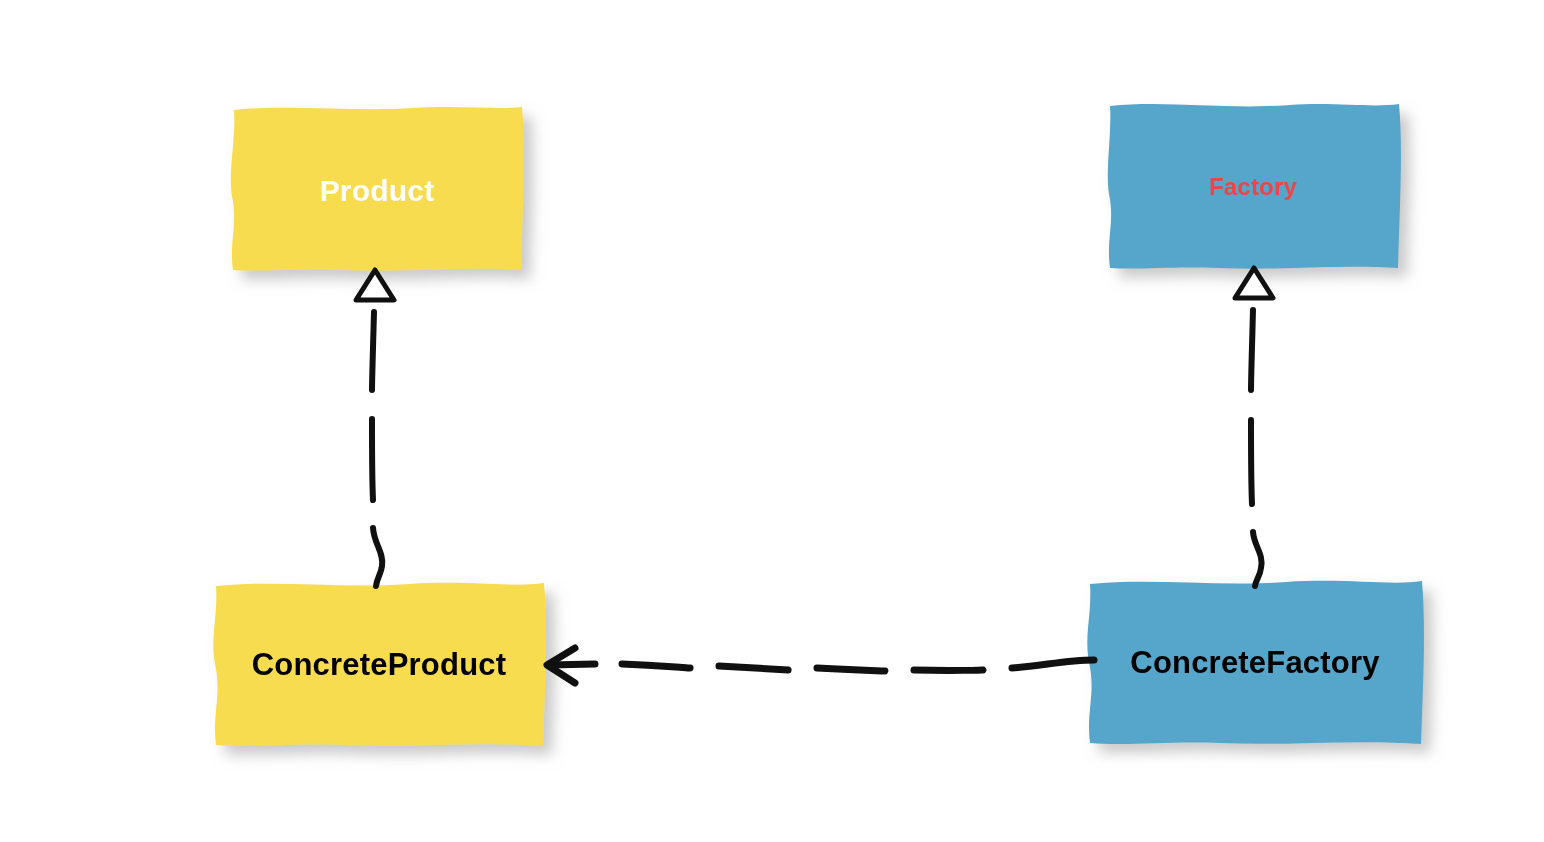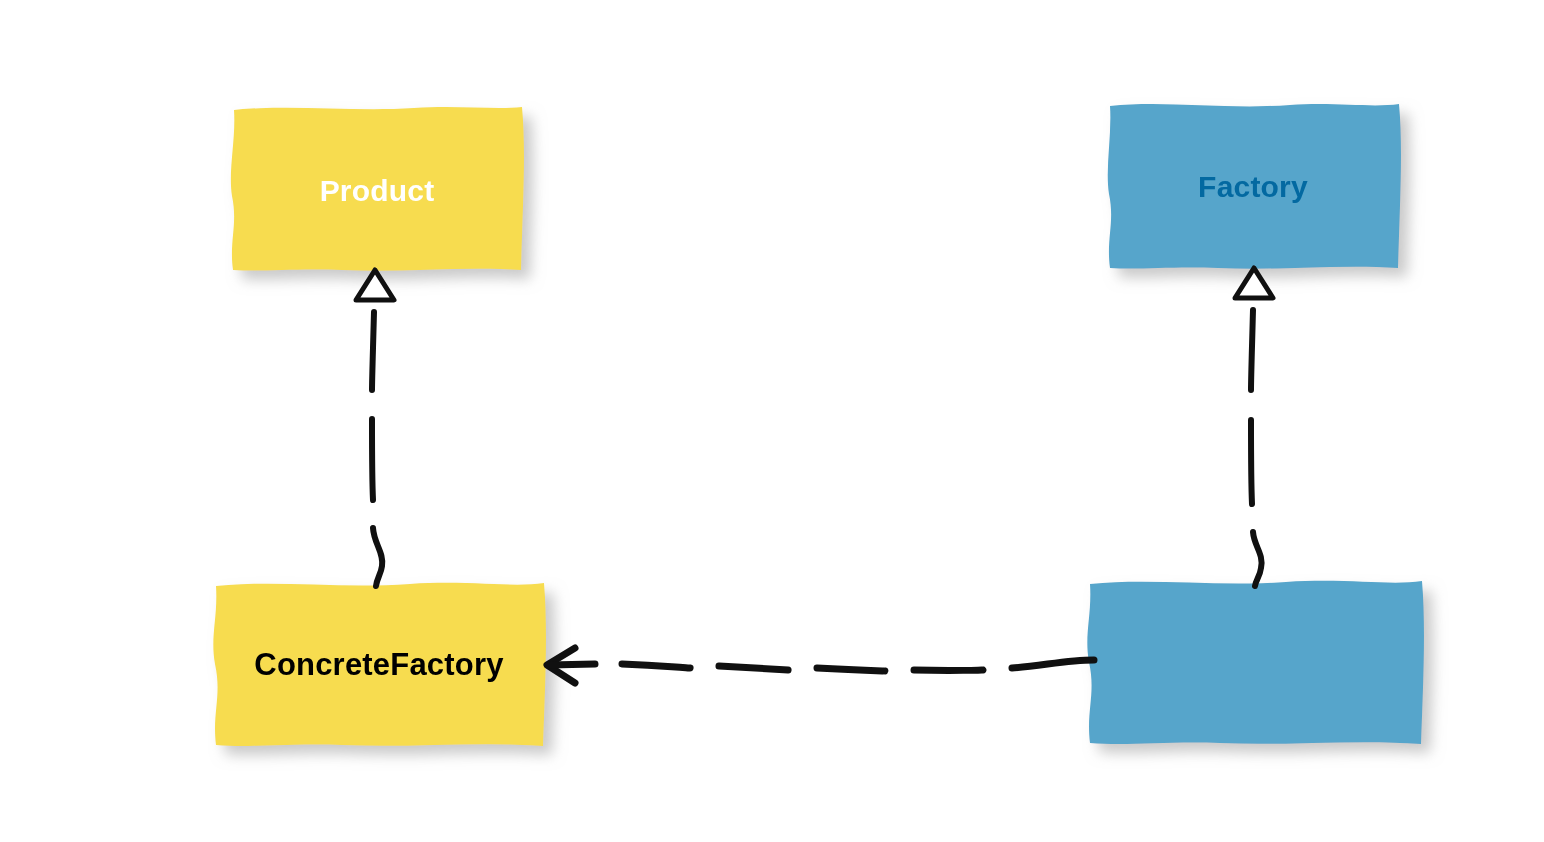--- a/index.html
+++ b/index.html
@@ -29,21 +29,21 @@
     align-items: center;
     justify-content: center;
     font-family: "Liberation Sans", sans-serif;
     font-weight: bold;
     letter-spacing: 0.2px;
     white-space: nowrap;
     pointer-events: none;
     user-select: none;
   }
   .label-product   { left: 190px; top: 108px;  width: 290px; height: 165px; font-size: 30px; color: #ffffff; }
-  .label-factory   { left: 1065px; top: 104px; width: 292px; height: 165px; font-size: 30px; color: #0369a1; }
+  .label-factory   { left: 1065px; top: 104px; width: 292px; height: 165px; font-size: 24px; color: #ef4444; }
   .label-cproduct  { left: 172px; top: 582px;  width: 330px; height: 165px; font-size: 31px; color: #000000; }
   .label-cfactory  { left: 1046px; top: 580px; width: 334px; height: 165px; font-size: 31px; color: #000000; }
 </style>
 </head>
 <body>
 
 <div id="canvas">
 
   <svg id="diagram-svg" viewBox="0 0 1544 842">
     <defs>
@@ -129,16 +129,17 @@
       <path fill="none" stroke="#101010" stroke-width="7" stroke-linecap="round" d="M 872,670 C 910,671 942,670 941,670"></path>
 
       <path fill="none" stroke="#101010" stroke-width="7" stroke-linecap="round" d="M 970,668 C 1000,666 1024,660 1052,660"></path>
     </g>
   </svg>
 
   <div class="node-label label-product">Product</div>
 
   <div class="node-label label-factory">Factory</div>
 
-  <div class="node-label label-cproduct">ConcreteFactory</div>
+  <div class="node-label label-cproduct">ConcreteProduct</div>
 
+  <div class="node-label label-cfactory">ConcreteFactory</div>
 
 </div>
 
 </body></html>

